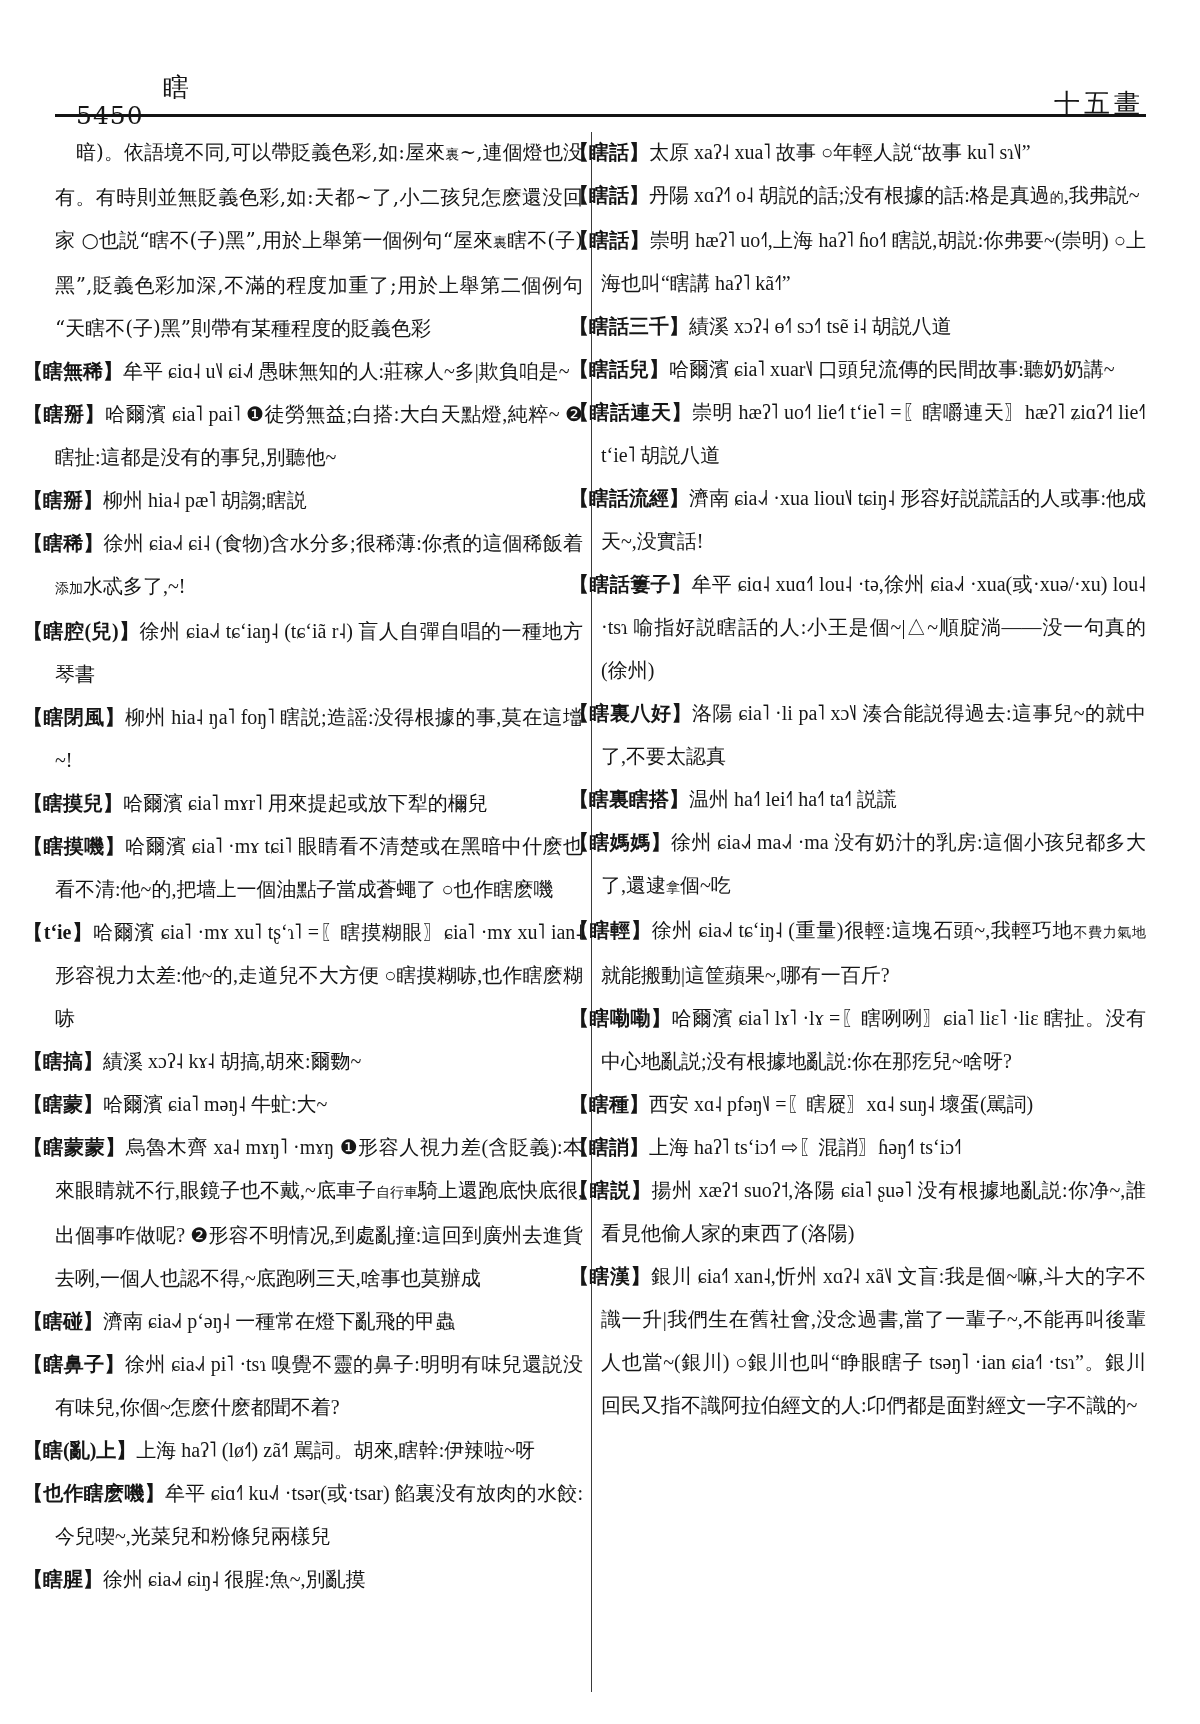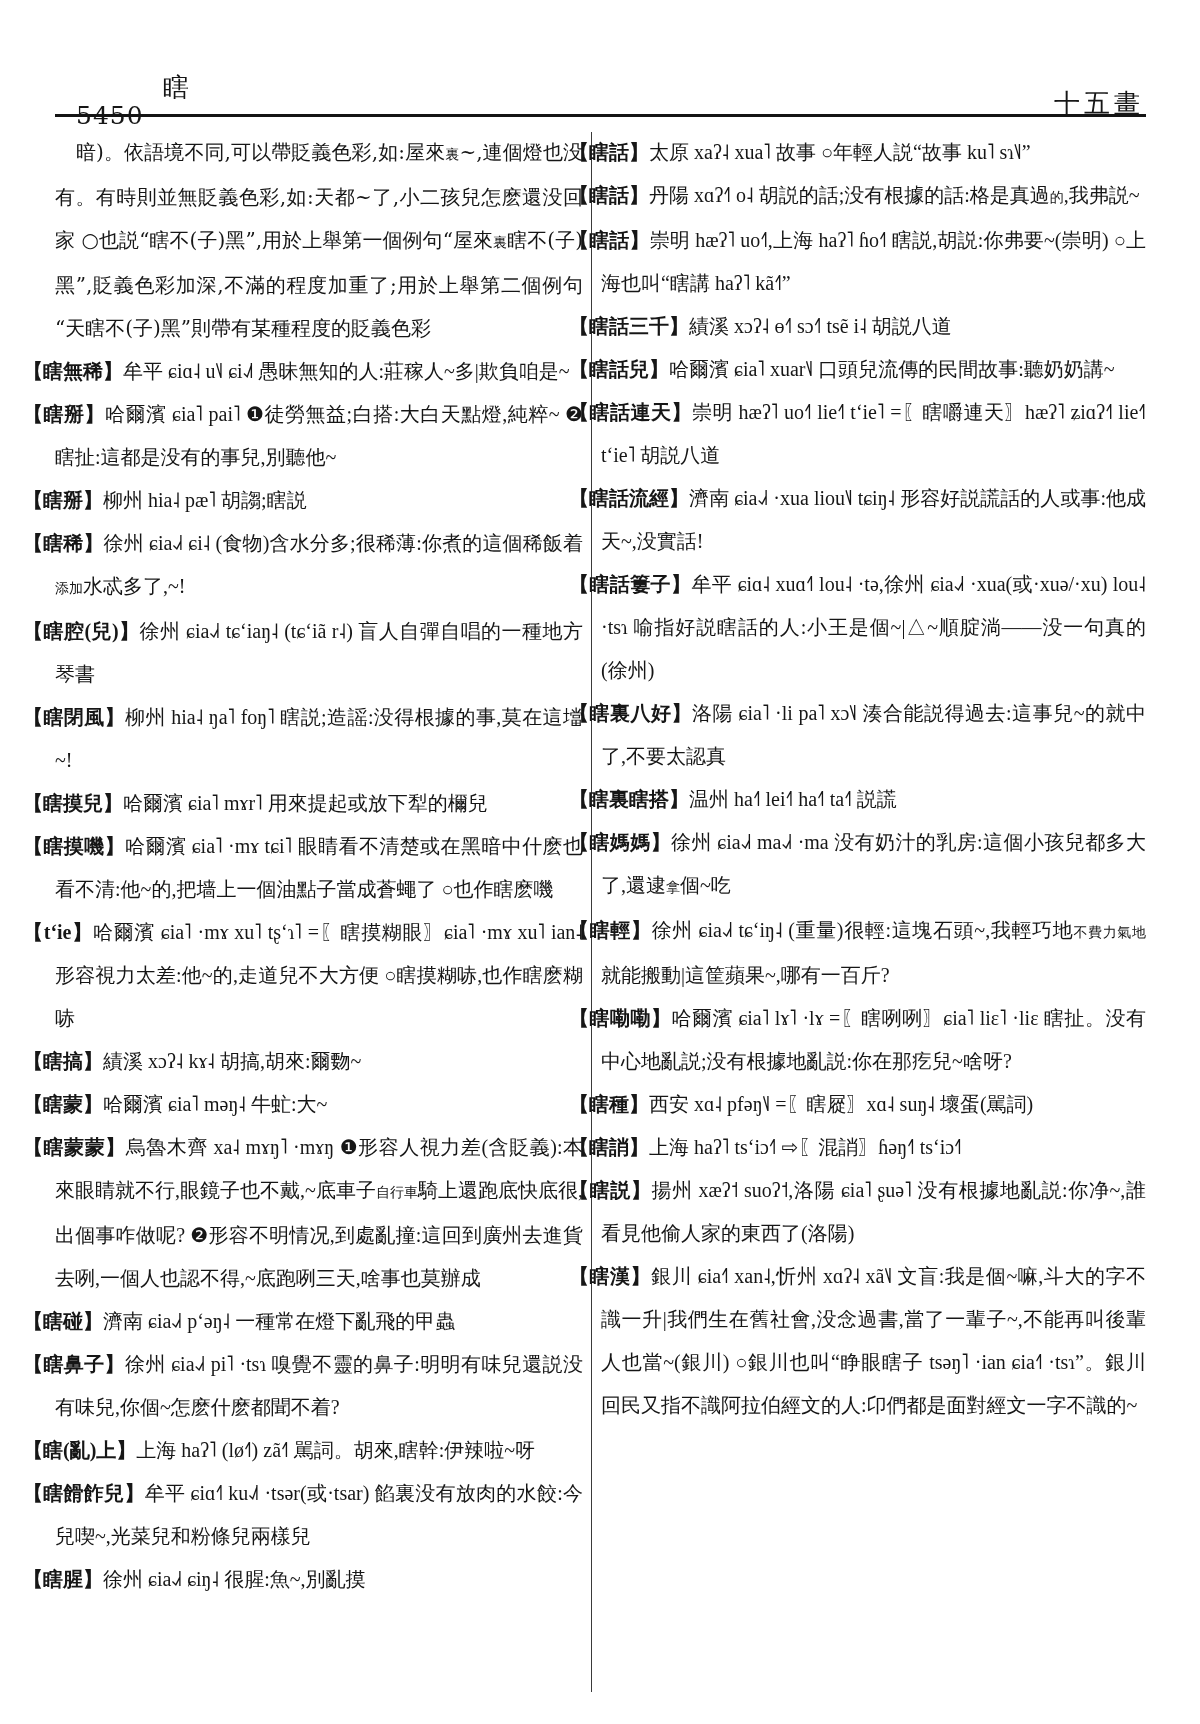--- a/index.html
+++ b/index.html
@@ -67,21 +67,21 @@
       <p class="entry"><span class="hw">【瞎閉風】</span>柳州 hia˨ ŋa˥ foŋ˥ 瞎説;造謡:没得根據的事,莫在這壋~!</p>
       <p class="entry"><span class="hw">【瞎摸兒】</span>哈爾濱 ɕia˥ mɤr˥ 用來提起或放下犁的檷兒</p>
       <p class="entry"><span class="hw">【瞎摸嘰】</span>哈爾濱 ɕia˥ ·mɤ tɕi˥ 眼睛看不清楚或在黑暗中什麽也看不清:他~的,把墙上一個油點子當成蒼蠅了 ○也作瞎麽嘰</p>
       <p class="entry"><span class="hw">【tʻie】</span>哈爾濱 ɕia˥ ·mɤ xu˥ tʂʻɿ˥ =〖瞎摸糊眼〗ɕia˥ ·mɤ xu˥ ian˨ 形容視力太差:他~的,走道兒不大方便 ○瞎摸糊哧,也作瞎麽糊哧</p>
       <p class="entry"><span class="hw">【瞎搞】</span>績溪 xɔʔ˨ kɤ˨ 胡搞,胡來:爾覅~</p>
       <p class="entry"><span class="hw">【瞎蒙】</span>哈爾濱 ɕia˥ məŋ˨ 牛虻:大~</p>
       <p class="entry"><span class="hw">【瞎蒙蒙】</span>烏魯木齊 xa˨ mɤŋ˥ ·mɤŋ ❶形容人視力差(含貶義):本來眼睛就不行,眼鏡子也不戴,~底車子<small>自行車</small>騎上還跑底快底很,出個事咋做呢? ❷形容不明情况,到處亂撞:這回到廣州去進貨去咧,一個人也認不得,~底跑咧三天,啥事也莫辦成</p>
       <p class="entry"><span class="hw">【瞎碰】</span>濟南 ɕia˨˩˧ pʻəŋ˨ 一種常在燈下亂飛的甲蟲</p>
       <p class="entry"><span class="hw">【瞎鼻子】</span>徐州 ɕia˨˩˧ pi˥ ·tsɿ 嗅覺不靈的鼻子:明明有味兒還説没有味兒,你個~怎麽什麽都聞不着?</p>
       <p class="entry"><span class="hw">【瞎(亂)上】</span>上海 haʔ˥ (lø˧˥) zã˧˥ 駡詞。胡來,瞎幹:伊辣啦~呀</p>
-      <p class="entry"><span class="hw">【瞎餶飵兒】</span>牟平 ɕiɑ˧˥ ku˨˩˦ ·tsər(或·tsar) 餡裏没有放肉的水餃:今兒喫~,光菜兒和粉條兒兩樣兒</p>
+      <p class="entry"><span class="hw">【也作瞎麽嘰】</span>牟平 ɕiɑ˧˥ ku˨˩˦ ·tsər(或·tsar) 餡裏没有放肉的水餃:今兒喫~,光菜兒和粉條兒兩樣兒</p>
       <p class="entry"><span class="hw">【瞎腥】</span>徐州 ɕia˨˩˧ ɕiŋ˨ 很腥:魚~,別亂摸</p>
     </div>
   <div class="coldivider"></div>
   <div class="col col-right" id="col-right">
       <p class="entry"><span class="hw">【瞎話】</span>太原 xaʔ˨ xua˥ 故事 ○年輕人説“故事 ku˥ sɿ˥˩”</p>
       <p class="entry"><span class="hw">【瞎話】</span>丹陽 xɑʔ˧˥ o˨ 胡説的話;没有根據的話:格是真過<small>的</small>,我弗説~</p>
       <p class="entry"><span class="hw">【瞎話】</span>崇明 hæʔ˥ uo˧˥,上海 haʔ˥ ɦo˧˥ 瞎説,胡説:你弗要~(崇明) ○上海也叫“瞎講 haʔ˥ kã˧˥”</p>
       <p class="entry"><span class="hw">【瞎話三千】</span>績溪 xɔʔ˨ ɵ˧˥ sɔ˧˥ tsẽ i˨ 胡説八道</p>
       <p class="entry"><span class="hw">【瞎話兒】</span>哈爾濱 ɕia˥ xuar˥˩ 口頭兒流傳的民間故事:聽奶奶講~</p>
       <p class="entry"><span class="hw">【瞎話連天】</span>崇明 hæʔ˥ uo˧˥ lie˧˥ tʻie˥ =〖瞎嚼連天〗hæʔ˥ ʑiɑʔ˧˥ lie˧˥ tʻie˥ 胡説八道</p>

